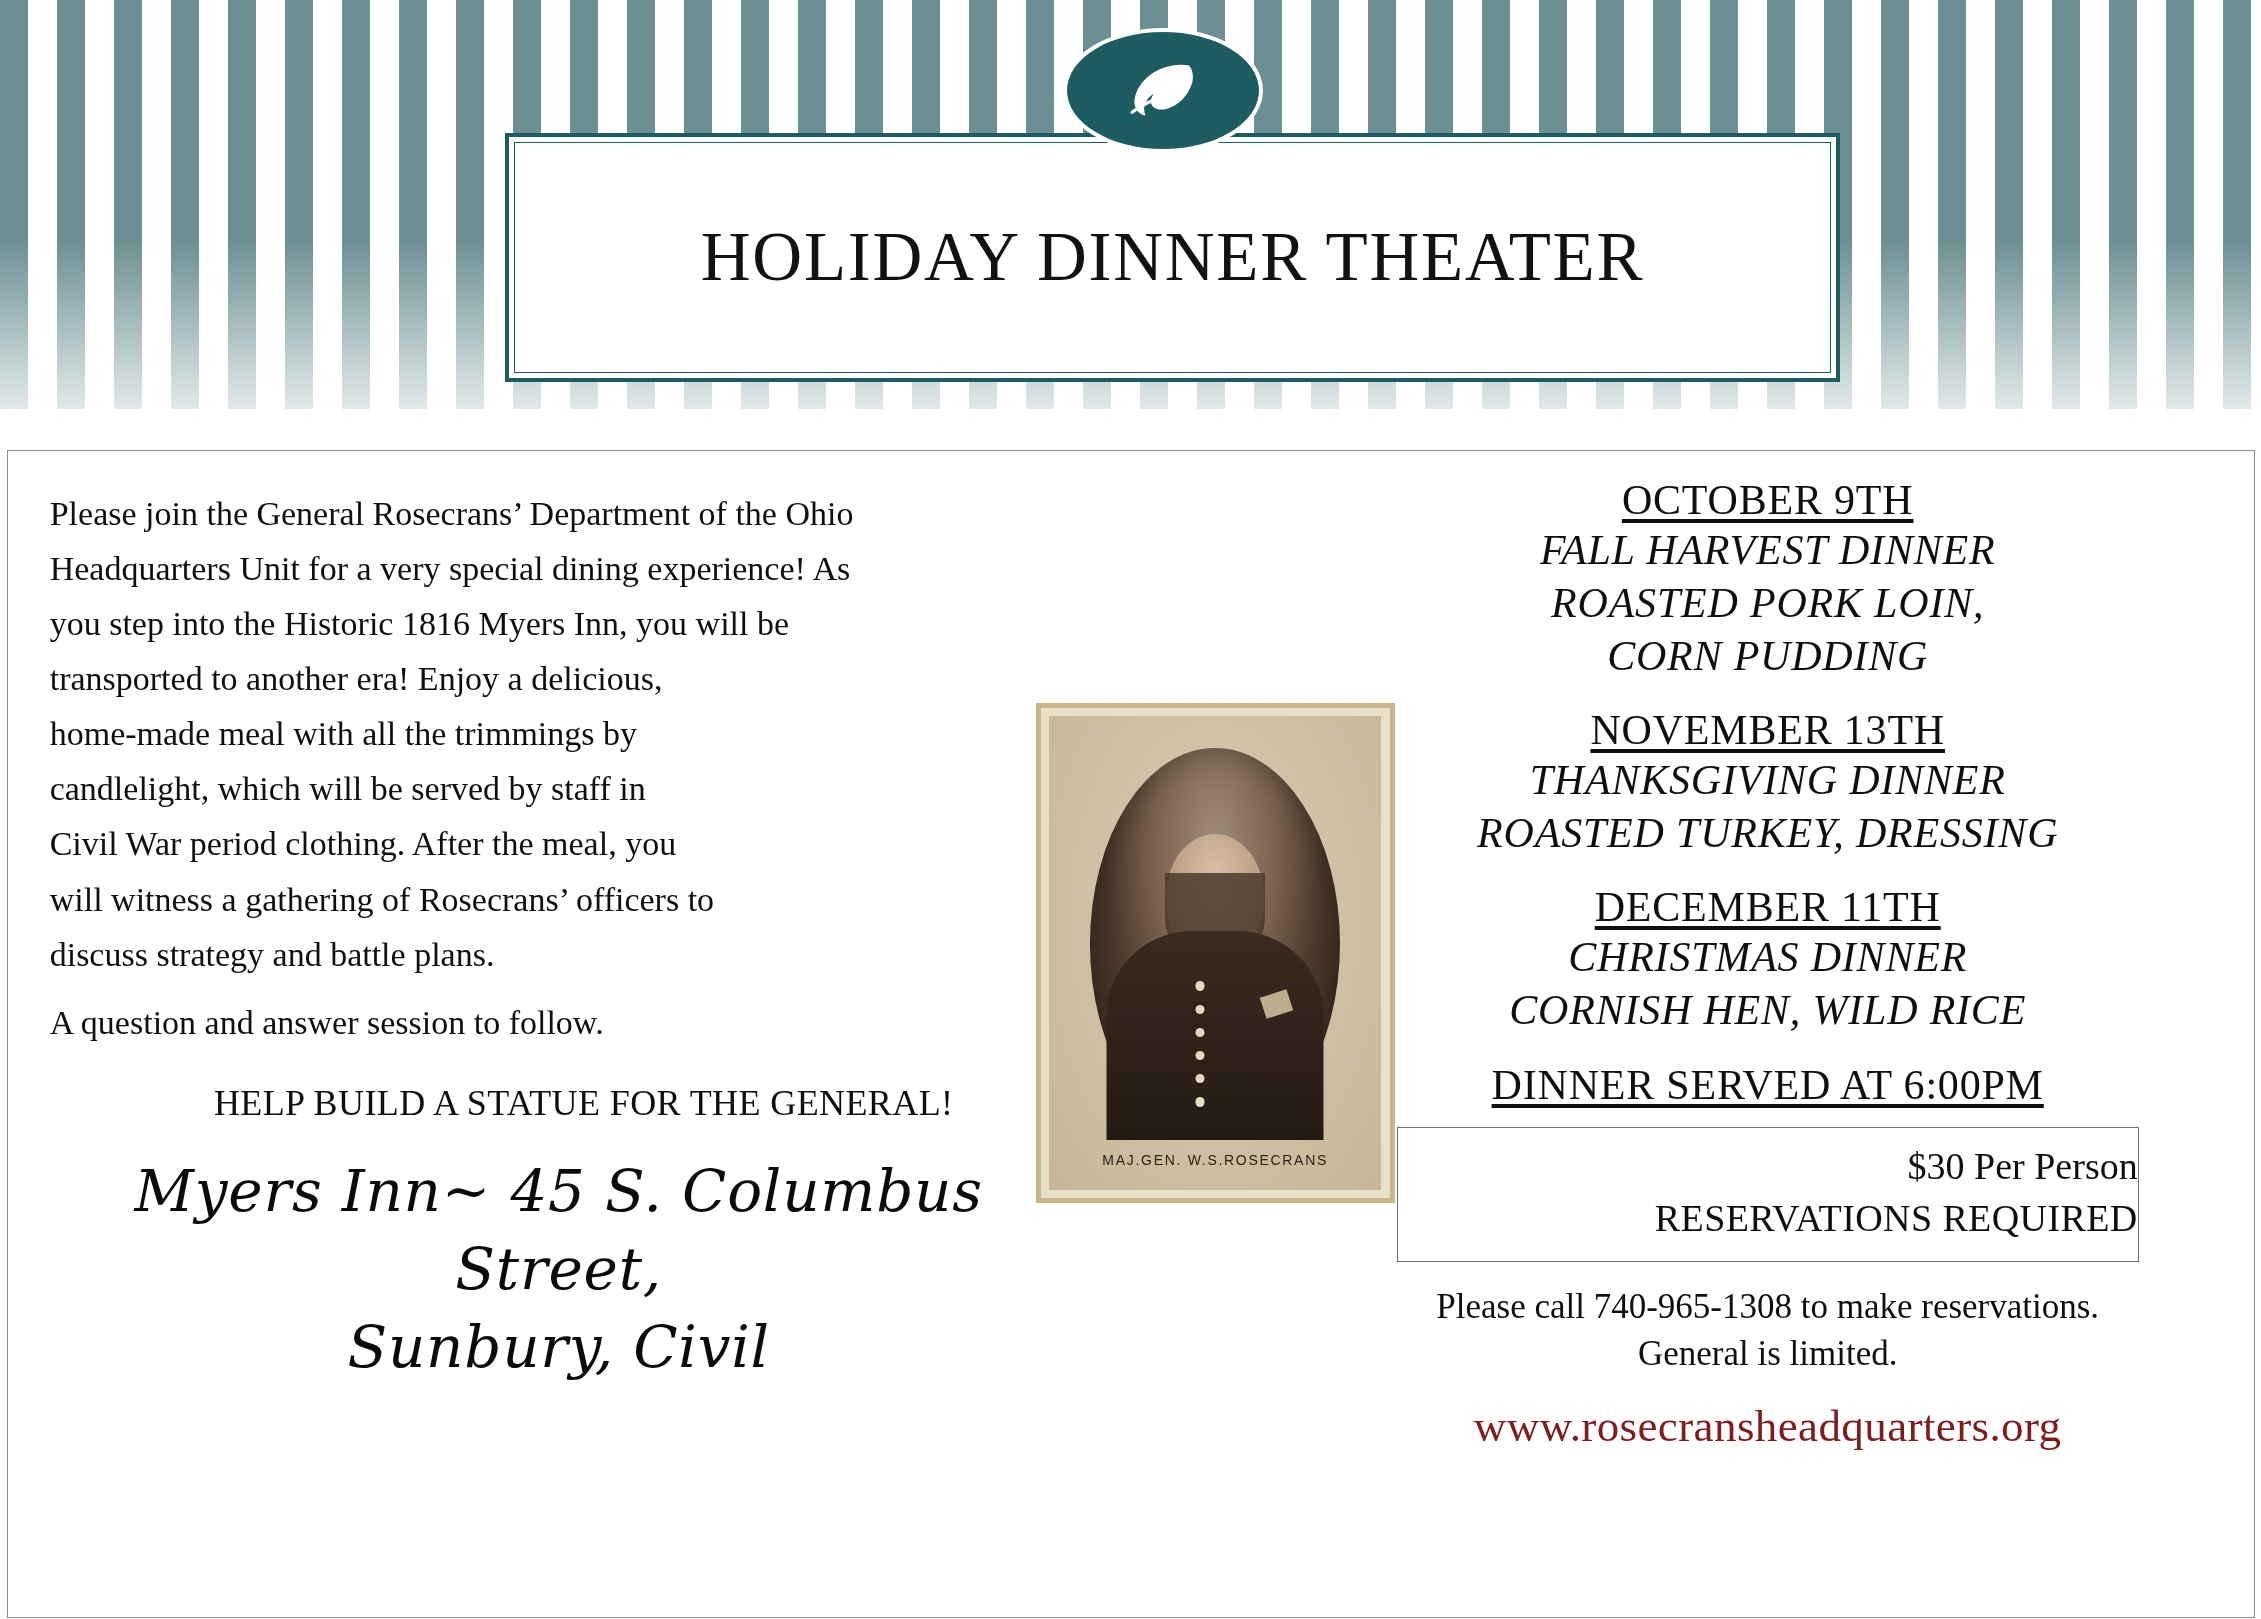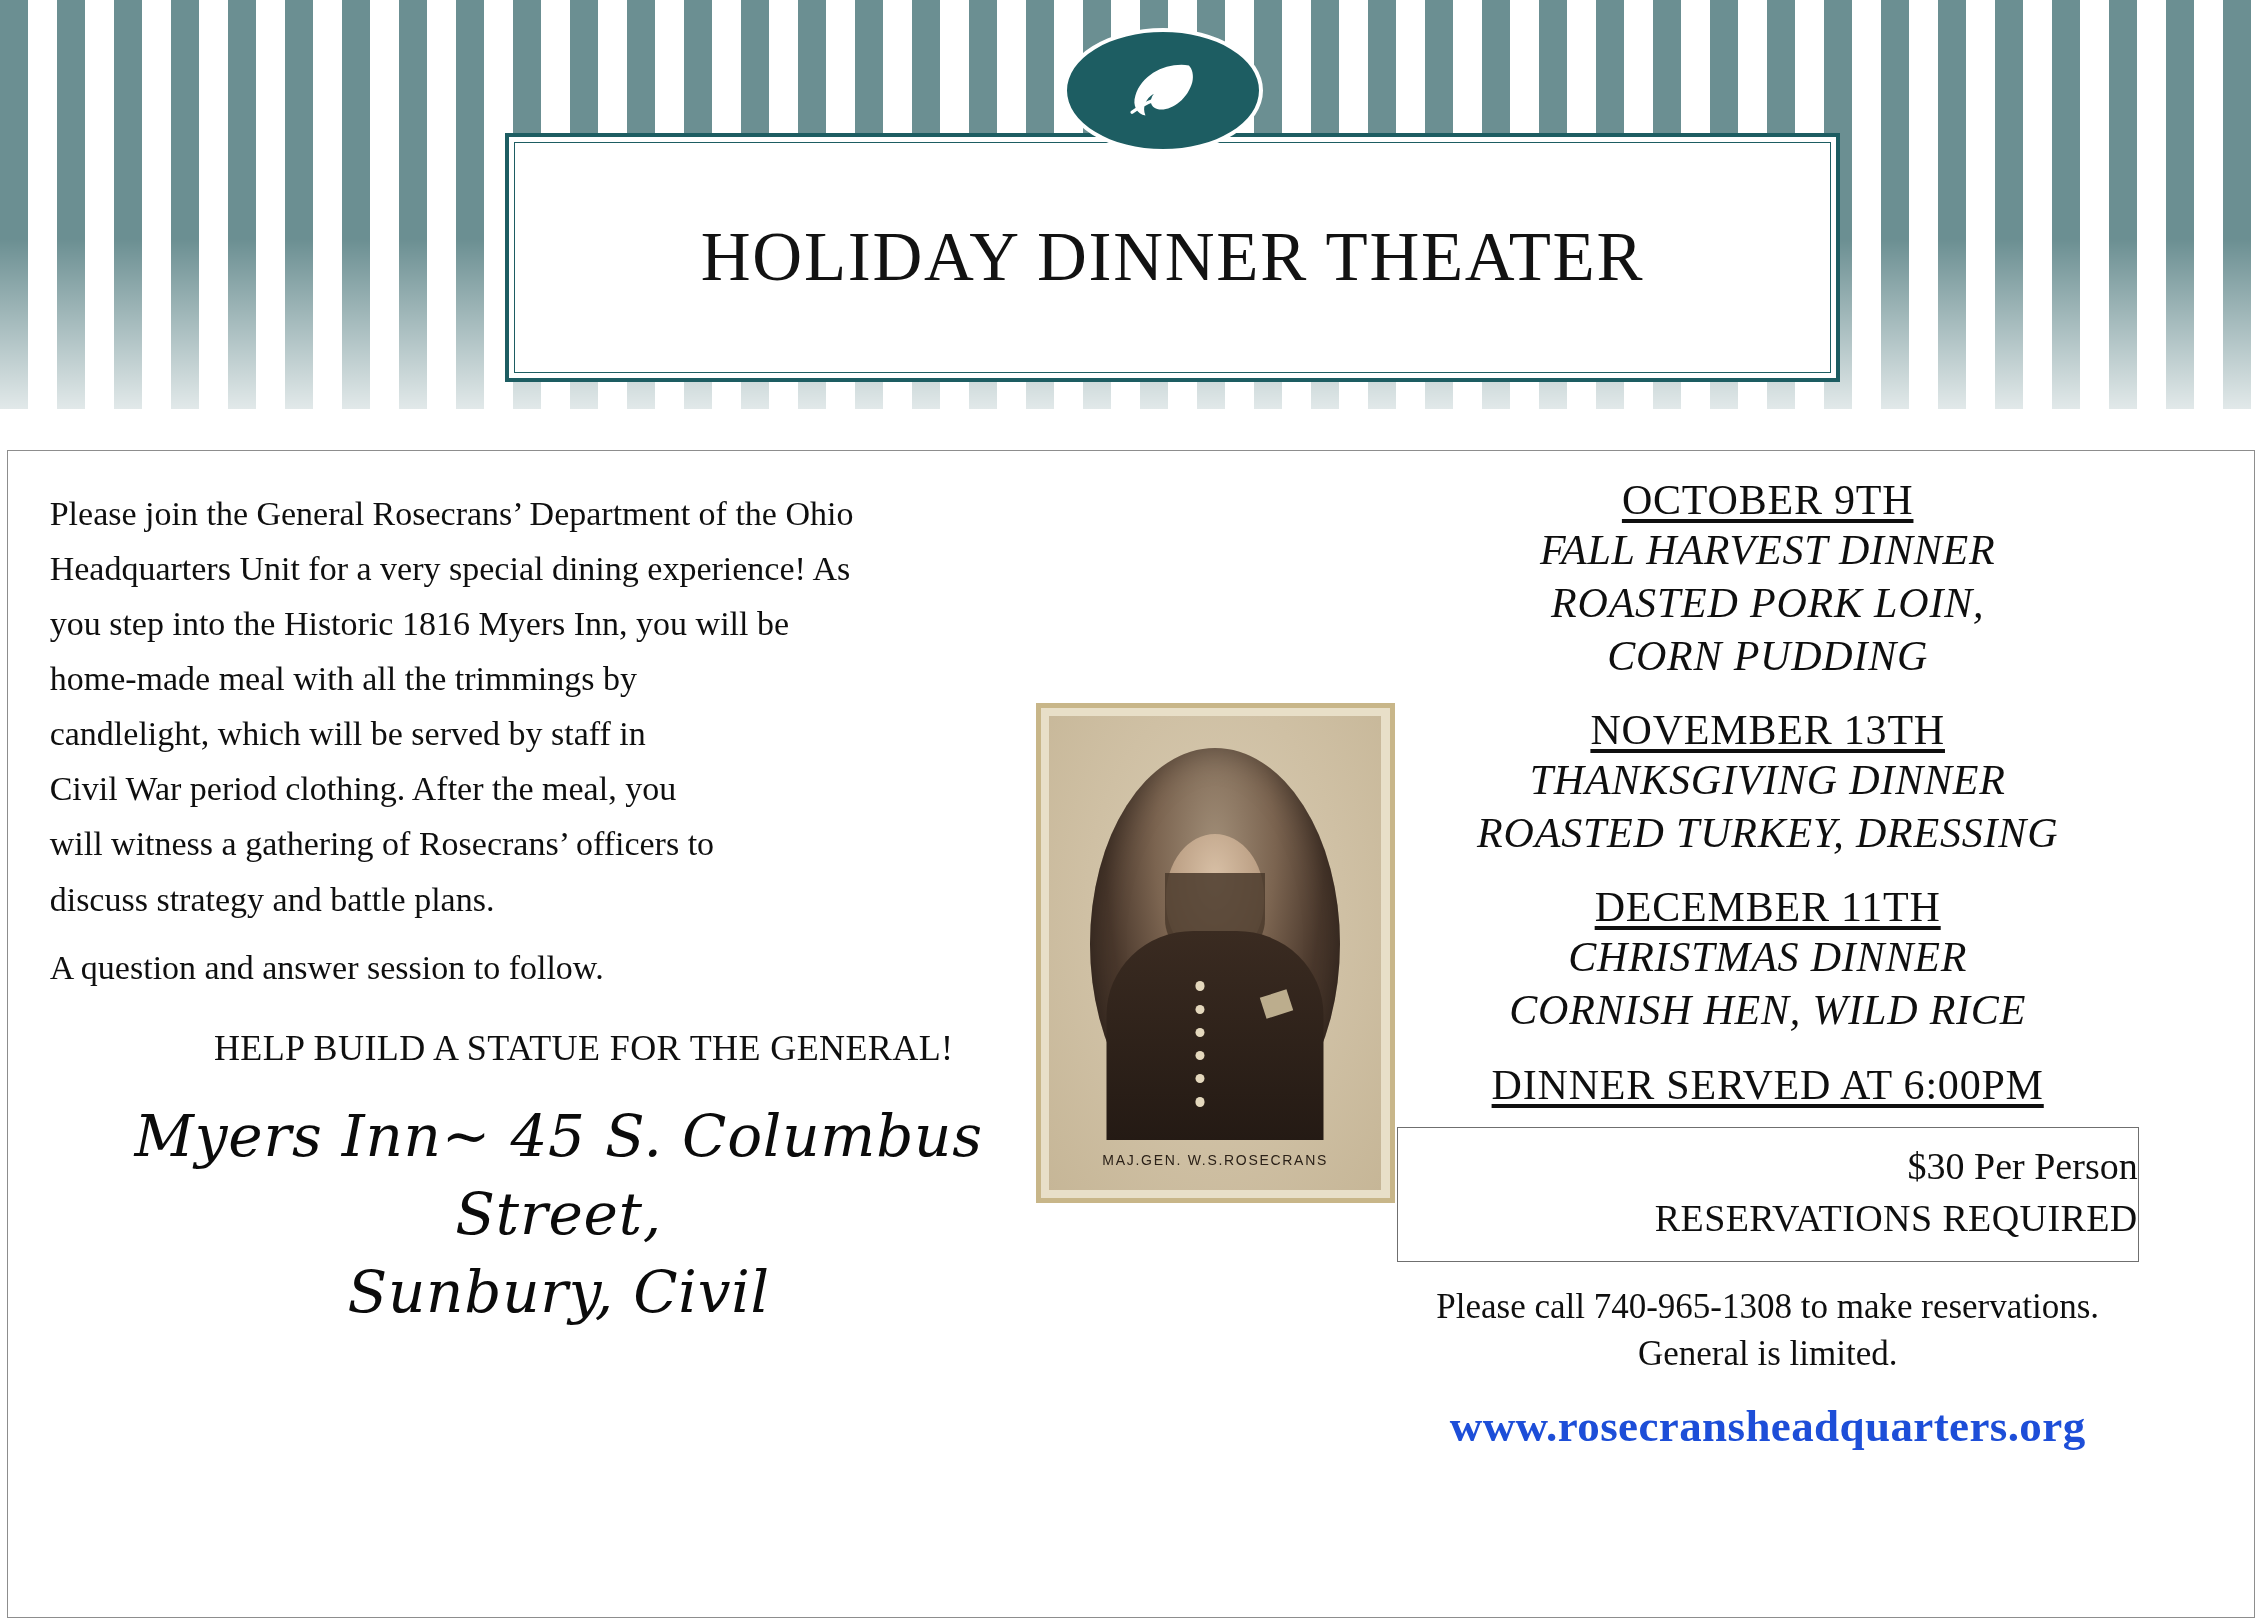--- a/index.html
+++ b/index.html
@@ -301,23 +301,22 @@
 
   .call {
     margin-top: 22px;
     font-size: 35px;
     line-height: 1.34;
     color: #0f0f0f;
   }
   .website {
     margin-top: 22px;
     font-size: 45px;
-    color: #1d4ed8;
+    color: #7f1d1d;
     letter-spacing: 0.4px;
-    font-weight: bold;
   }
 </style>
 </head>
 <body>
 
 <div class="flyer">
 
   <div class="header">
 
     <div class="medallion">
@@ -336,20 +335,21 @@
     </div>
   </div>
 
   <div class="body-panel">
 
     <div class="left-col">
       <div class="intro">
         <p>Please join the General Rosecrans’ Department of the Ohio</p>
         <p>Headquarters Unit for a very special dining experience!  As</p>
         <p>you step into the Historic 1816 Myers Inn, you will be</p>
+        <p>transported to another era!  Enjoy a delicious,</p>
         <p>home-made meal with all the trimmings by</p>
         <p>candlelight, which will be served by staff in</p>
         <p>Civil War period clothing.  After the meal, you</p>
         <p>will witness a gathering of Rosecrans’ officers to</p>
         <p>discuss strategy and battle plans.</p>
       </div>
 
       <div class="qa">A question  and answer session to follow.</div>
 
       <div class="statue-line">HELP BUILD A STATUE FOR THE GENERAL!</div>

